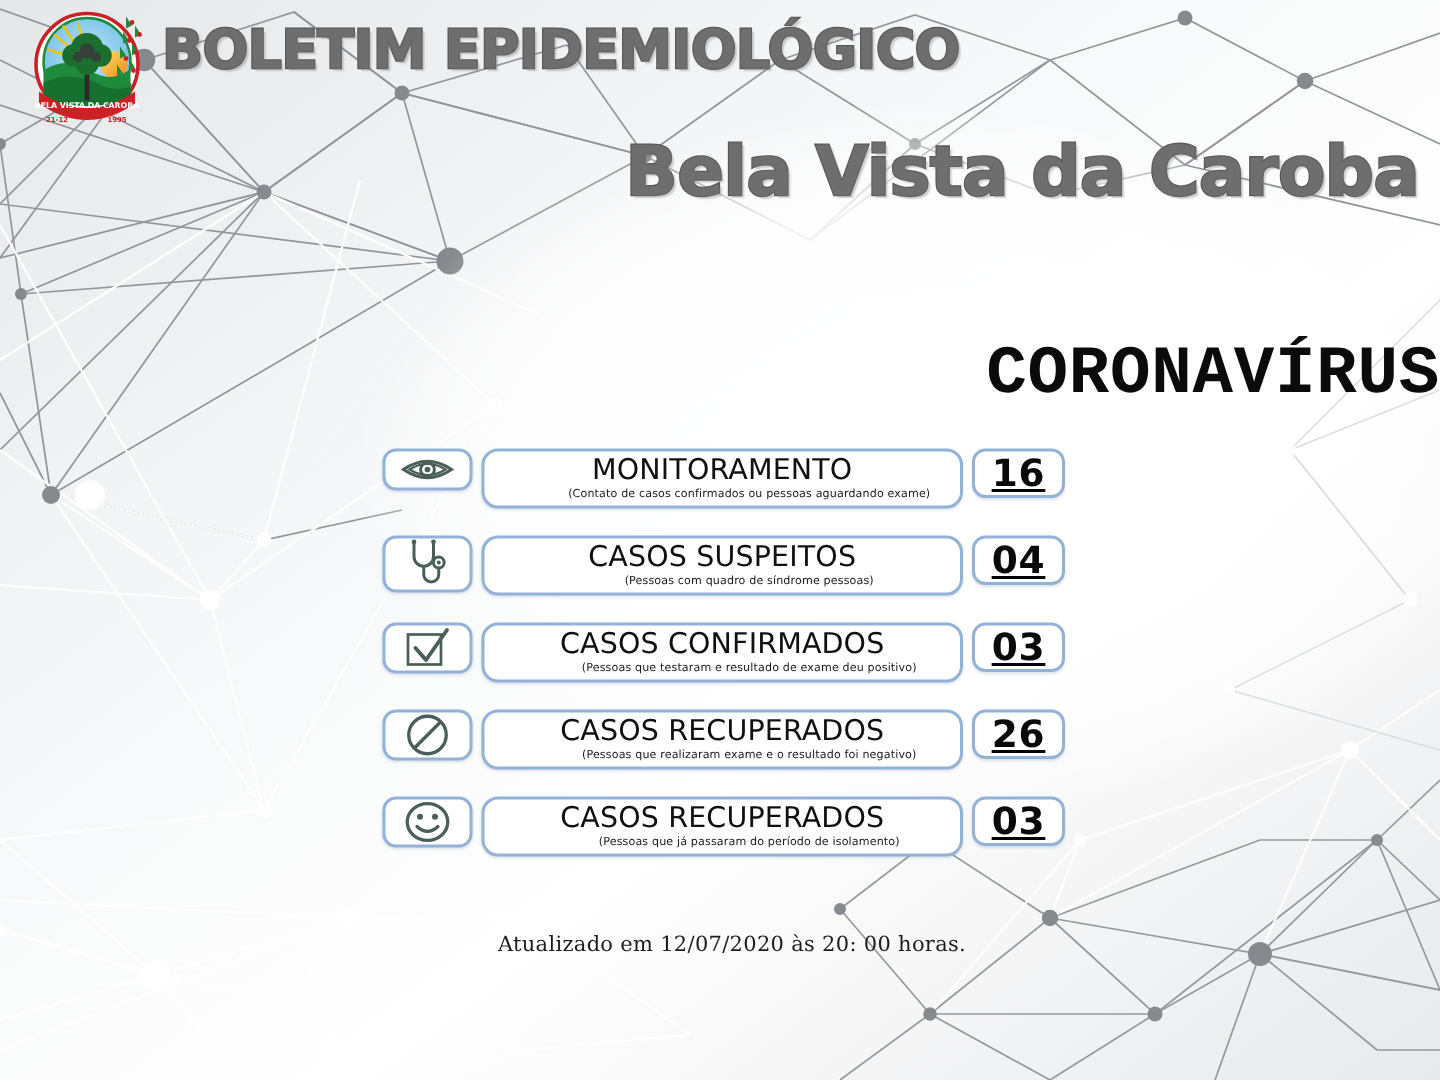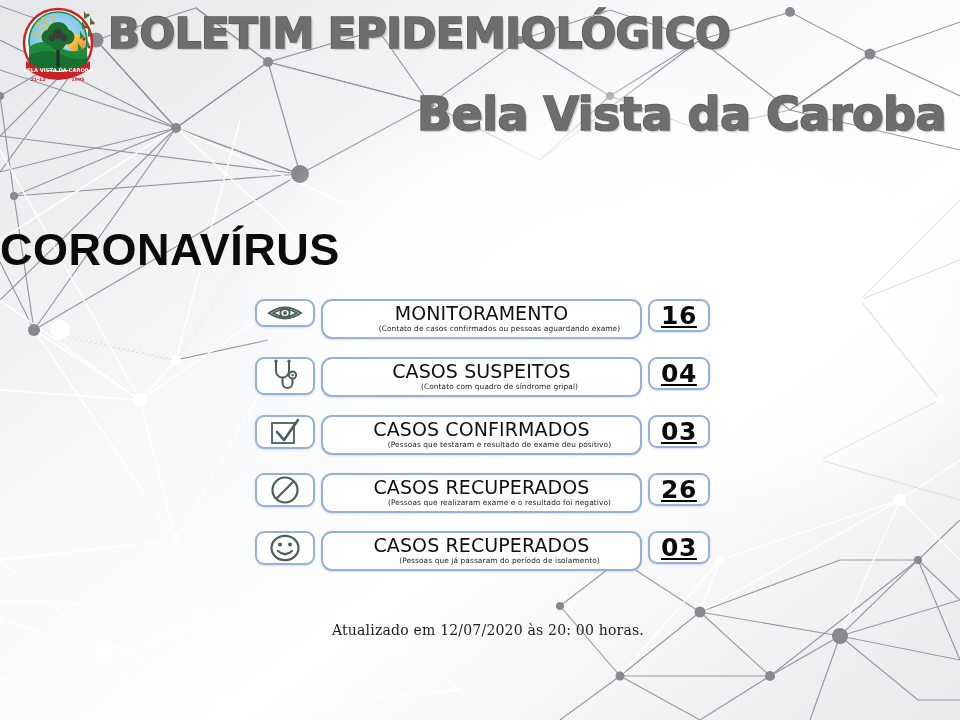--- a/index.html
+++ b/index.html
@@ -41,35 +41,35 @@
     font-weight:bold;
     color:#6e6e6e;
     letter-spacing:-0.5px;
     white-space:nowrap;
     -webkit-text-stroke:1.6px #595959;
     paint-order:stroke fill;
     text-shadow:2px 2px 1px rgba(120,120,120,0.35);
   }
   #title-line-1 {
     left:108px; top:4px;
-    font-size:42px;
+    font-size:36px;
     line-height:60px;
   }
   #title-line-2 {
     right:14px; top:88px;
     font-size:46px;
     line-height:52px;
   }
 
   
   #main-heading {
     position:absolute; left:0; top:224px; width:960px;
-    text-align:left;
+    text-align:right;
     z-index:5;
-    font-family:Liberation Sans, sans-serif;
+    font-family:Liberation Mono, monospace;
     font-size:45px;
     font-weight:bold;
     color:#0b0b0b;
     letter-spacing:0.5px;
   }
 
   
   #stats {
     position:absolute; left:255px; top:299px;
     width:455px;
@@ -406,21 +406,21 @@
             <path d="M12.5 18.5 L12.5 24 A5 5 0 0 0 22.5 24 L22.5 19" fill="none" stroke="#4a5f5a" stroke-width="2"></path>
             <circle cx="22.5" cy="16" r="3.6" fill="none" stroke="#4a5f5a" stroke-width="2"></circle>
             <circle cx="22.5" cy="16" r="1.3" fill="#4a5f5a"></circle>
             <circle cx="6" cy="2.2" r="1.6" fill="#4a5f5a"></circle>
             <circle cx="19" cy="2.2" r="1.6" fill="#4a5f5a"></circle>
           </svg>
         </span>
       </div>
       <div class="label-box">
         <div class="stat-title">CASOS SUSPEITOS</div>
-        <div class="stat-sub">(Contato com quadro de síndrome gripal)</div>
+        <div class="stat-sub">(Pessoas com quadro de síndrome pessoas)</div>
       </div>
       <div class="value-box">
         <span class="stat-value">04</span>
       </div>
     </div>
 
     <div class="stat-row">
       <div class="icon-box">
         <span>
           <svg width="32" height="30" viewBox="0 0 32 30" xmlns="http://www.w3.org/2000/svg">

